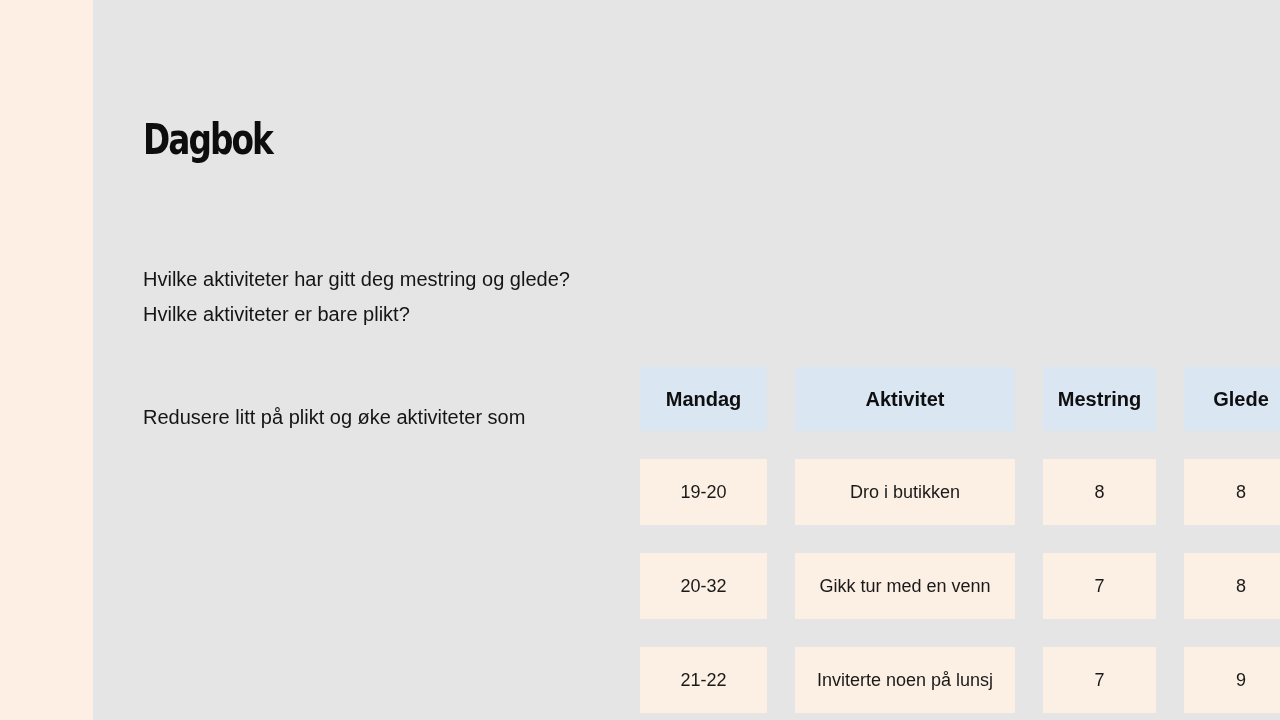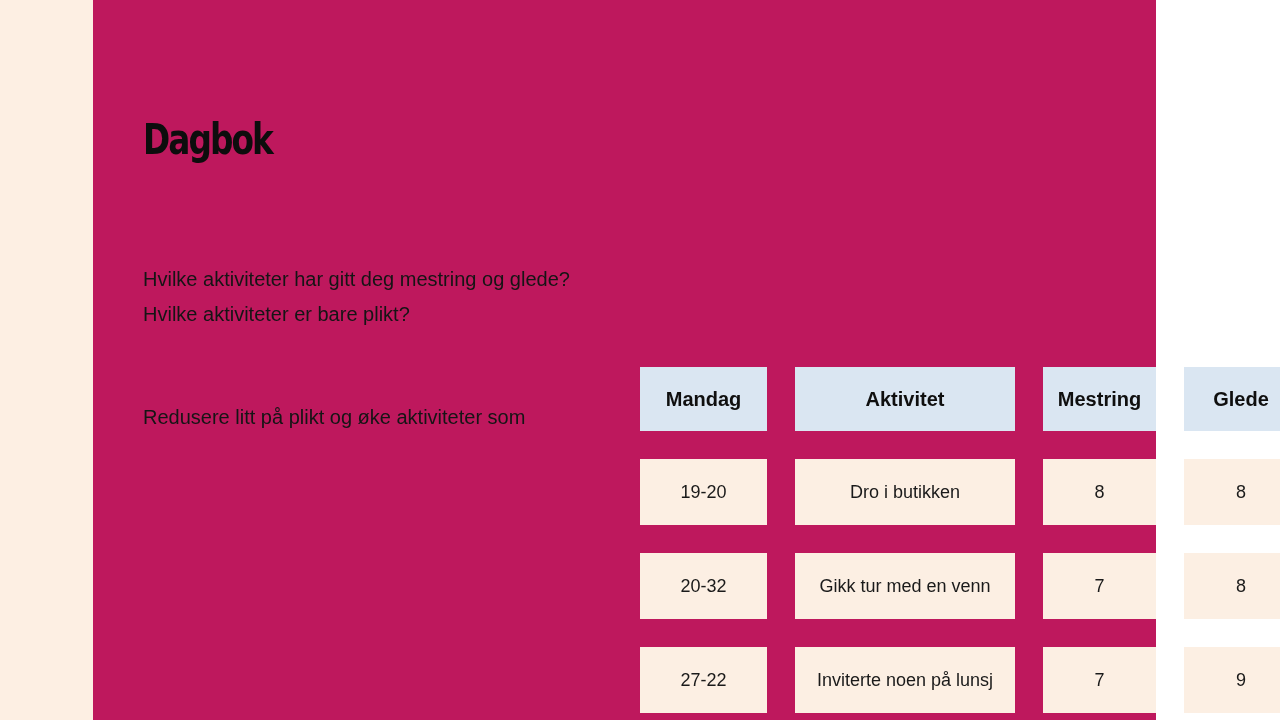--- a/index.html
+++ b/index.html
@@ -7,23 +7,23 @@
       padding: 0;
       width: 1280px;
       height: 720px;
       overflow: hidden;
       background: #ffffff;
       font-family: "Liberation Sans", "DejaVu Sans", sans-serif;
       color: #111111;
     }
     .slide {
       position: relative;
-      width: 1156px;
+      width: 1280px;
       height: 720px;
-      background: #be185d;
+      background: #e5e5e5;
     }
     .side-band {
       position: absolute;
       left: 0;
       top: 0;
       width: 93px;
       height: 720px;
       background: #fdefe3;
     }
     .title {
@@ -107,18 +107,18 @@
     <div class="cell">19-20</div>
     <div class="cell">Dro i butikken</div>
     <div class="cell">8</div>
     <div class="cell">8</div>
 
     <div class="cell">20-32</div>
     <div class="cell">Gikk tur med en venn</div>
     <div class="cell">7</div>
     <div class="cell">8</div>
 
-    <div class="cell">27-22</div>
+    <div class="cell">21-22</div>
     <div class="cell">Inviterte noen på lunsj</div>
     <div class="cell">7</div>
     <div class="cell">9</div>
   </div>
 </div>
 
 </body></html>

